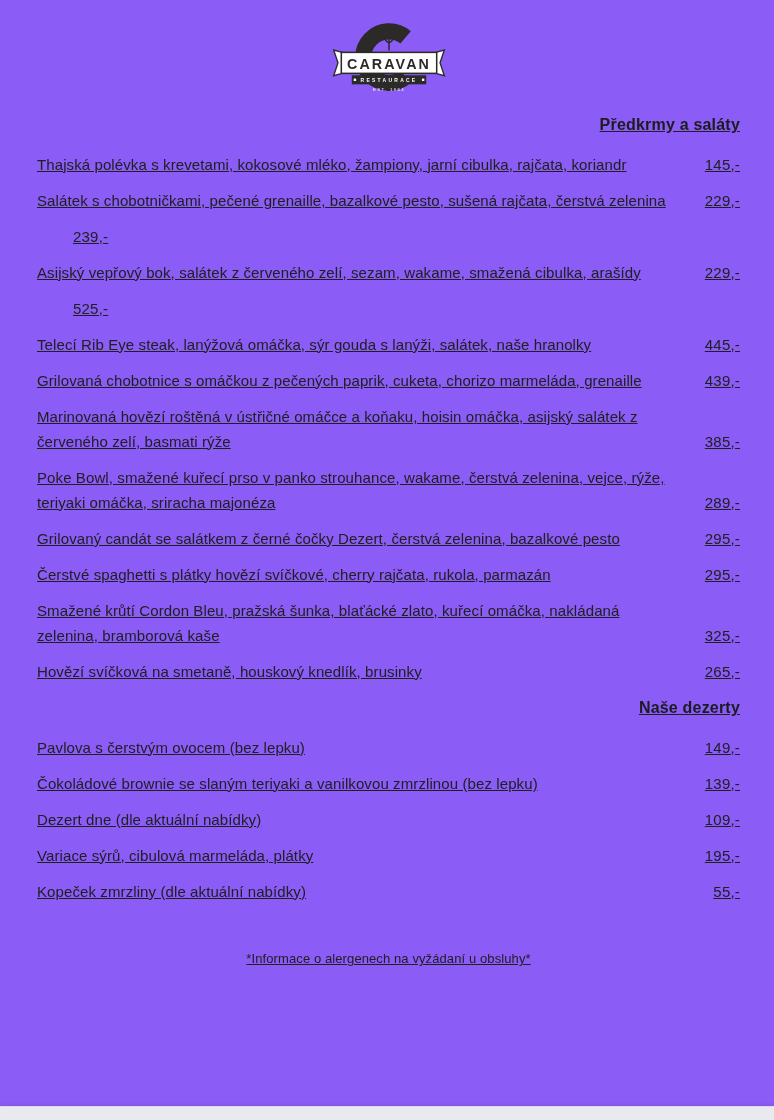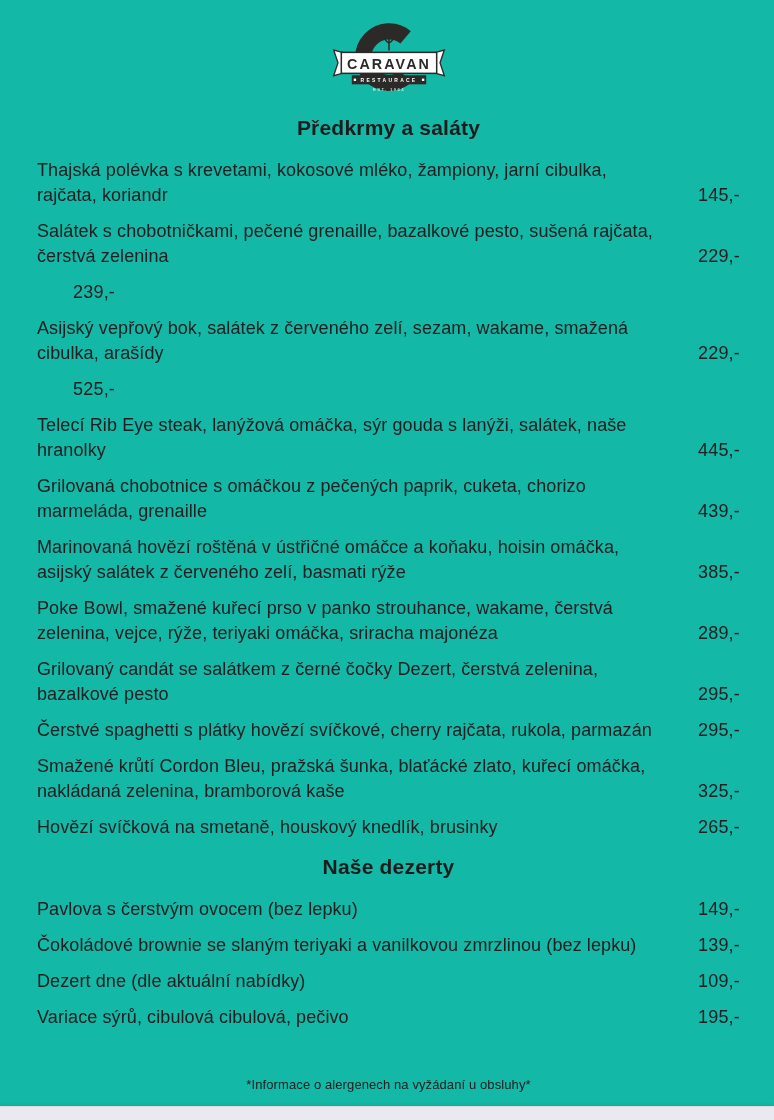--- a/index.html
+++ b/index.html
@@ -1,30 +1,30 @@
 <!DOCTYPE html>
 <html><head>
 <meta charset="utf-8">
 <style>
   html, body { margin: 0; padding: 0; background: #ffffff; }
   body { font-family: "Liberation Sans", sans-serif; color: #1f1f21; }
   .page {
     width: 774px; height: 1120px; position: relative;
-    background: #14b8a6; overflow: hidden; margin: 0 auto;
+    background: #8b5cf6; overflow: hidden; margin: 0 auto; text-decoration: underline;
   }
   .content { padding: 12px 34px 0 37px; }
   .logo-wrap { display: flex; justify-content: center; margin: 2px 0 0 0; }
   .logo-svg { display: block; }
   .section-title {
-    text-align: center; font-weight: 700; font-size: 21px;
+    text-align: right; font-weight: 700; font-size: 16px;
     color: #1c1c1e; padding: 10px 0 12px 0; letter-spacing: 0.2px;
   }
   .menu-item {
     display: flex; justify-content: space-between; align-items: flex-end;
-    gap: 0; padding: 5.5px 0; font-size: 18px; line-height: 25px;
+    gap: 0; padding: 5.5px 0; font-size: 15px; line-height: 25px;
     color: #202022;
   }
   .item-name { max-width: 640px; letter-spacing: 0.1px; }
   .item-price { white-space: nowrap; letter-spacing: 0.2px; margin-left: 36px; }
   .footer-note {
     text-align: center; font-size: 13px; color: #202022;
     margin-top: 42px; letter-spacing: 0.1px;
   }
   .viewer-edge {
     position: absolute; left: 0; right: 0; bottom: 0; height: 13px;
@@ -127,22 +127,26 @@
         </div>
         <div class="menu-item">
           <span class="item-name">Čokoládové brownie se slaným teriyaki a vanilkovou zmrzlinou (bez lepku)</span>
           <span class="item-price">139,-</span>
         </div>
         <div class="menu-item">
           <span class="item-name">Dezert dne (dle aktuální nabídky)</span>
           <span class="item-price">109,-</span>
         </div>
         <div class="menu-item">
-          <span class="item-name">Variace sýrů, cibulová cibulová, pečivo</span>
+          <span class="item-name">Variace sýrů, cibulová marmeláda, plátky</span>
           <span class="item-price">195,-</span>
+        </div>
+        <div class="menu-item">
+          <span class="item-name">Kopeček zmrzliny (dle aktuální nabídky)</span>
+          <span class="item-price">55,-</span>
         </div>
       </div>
 
     <div class="footer-note">*Informace o alergenech na vyžádaní u obsluhy*</div>
   </div>
 
   <div class="viewer-edge"></div>
 </div>
 
 </body></html>

